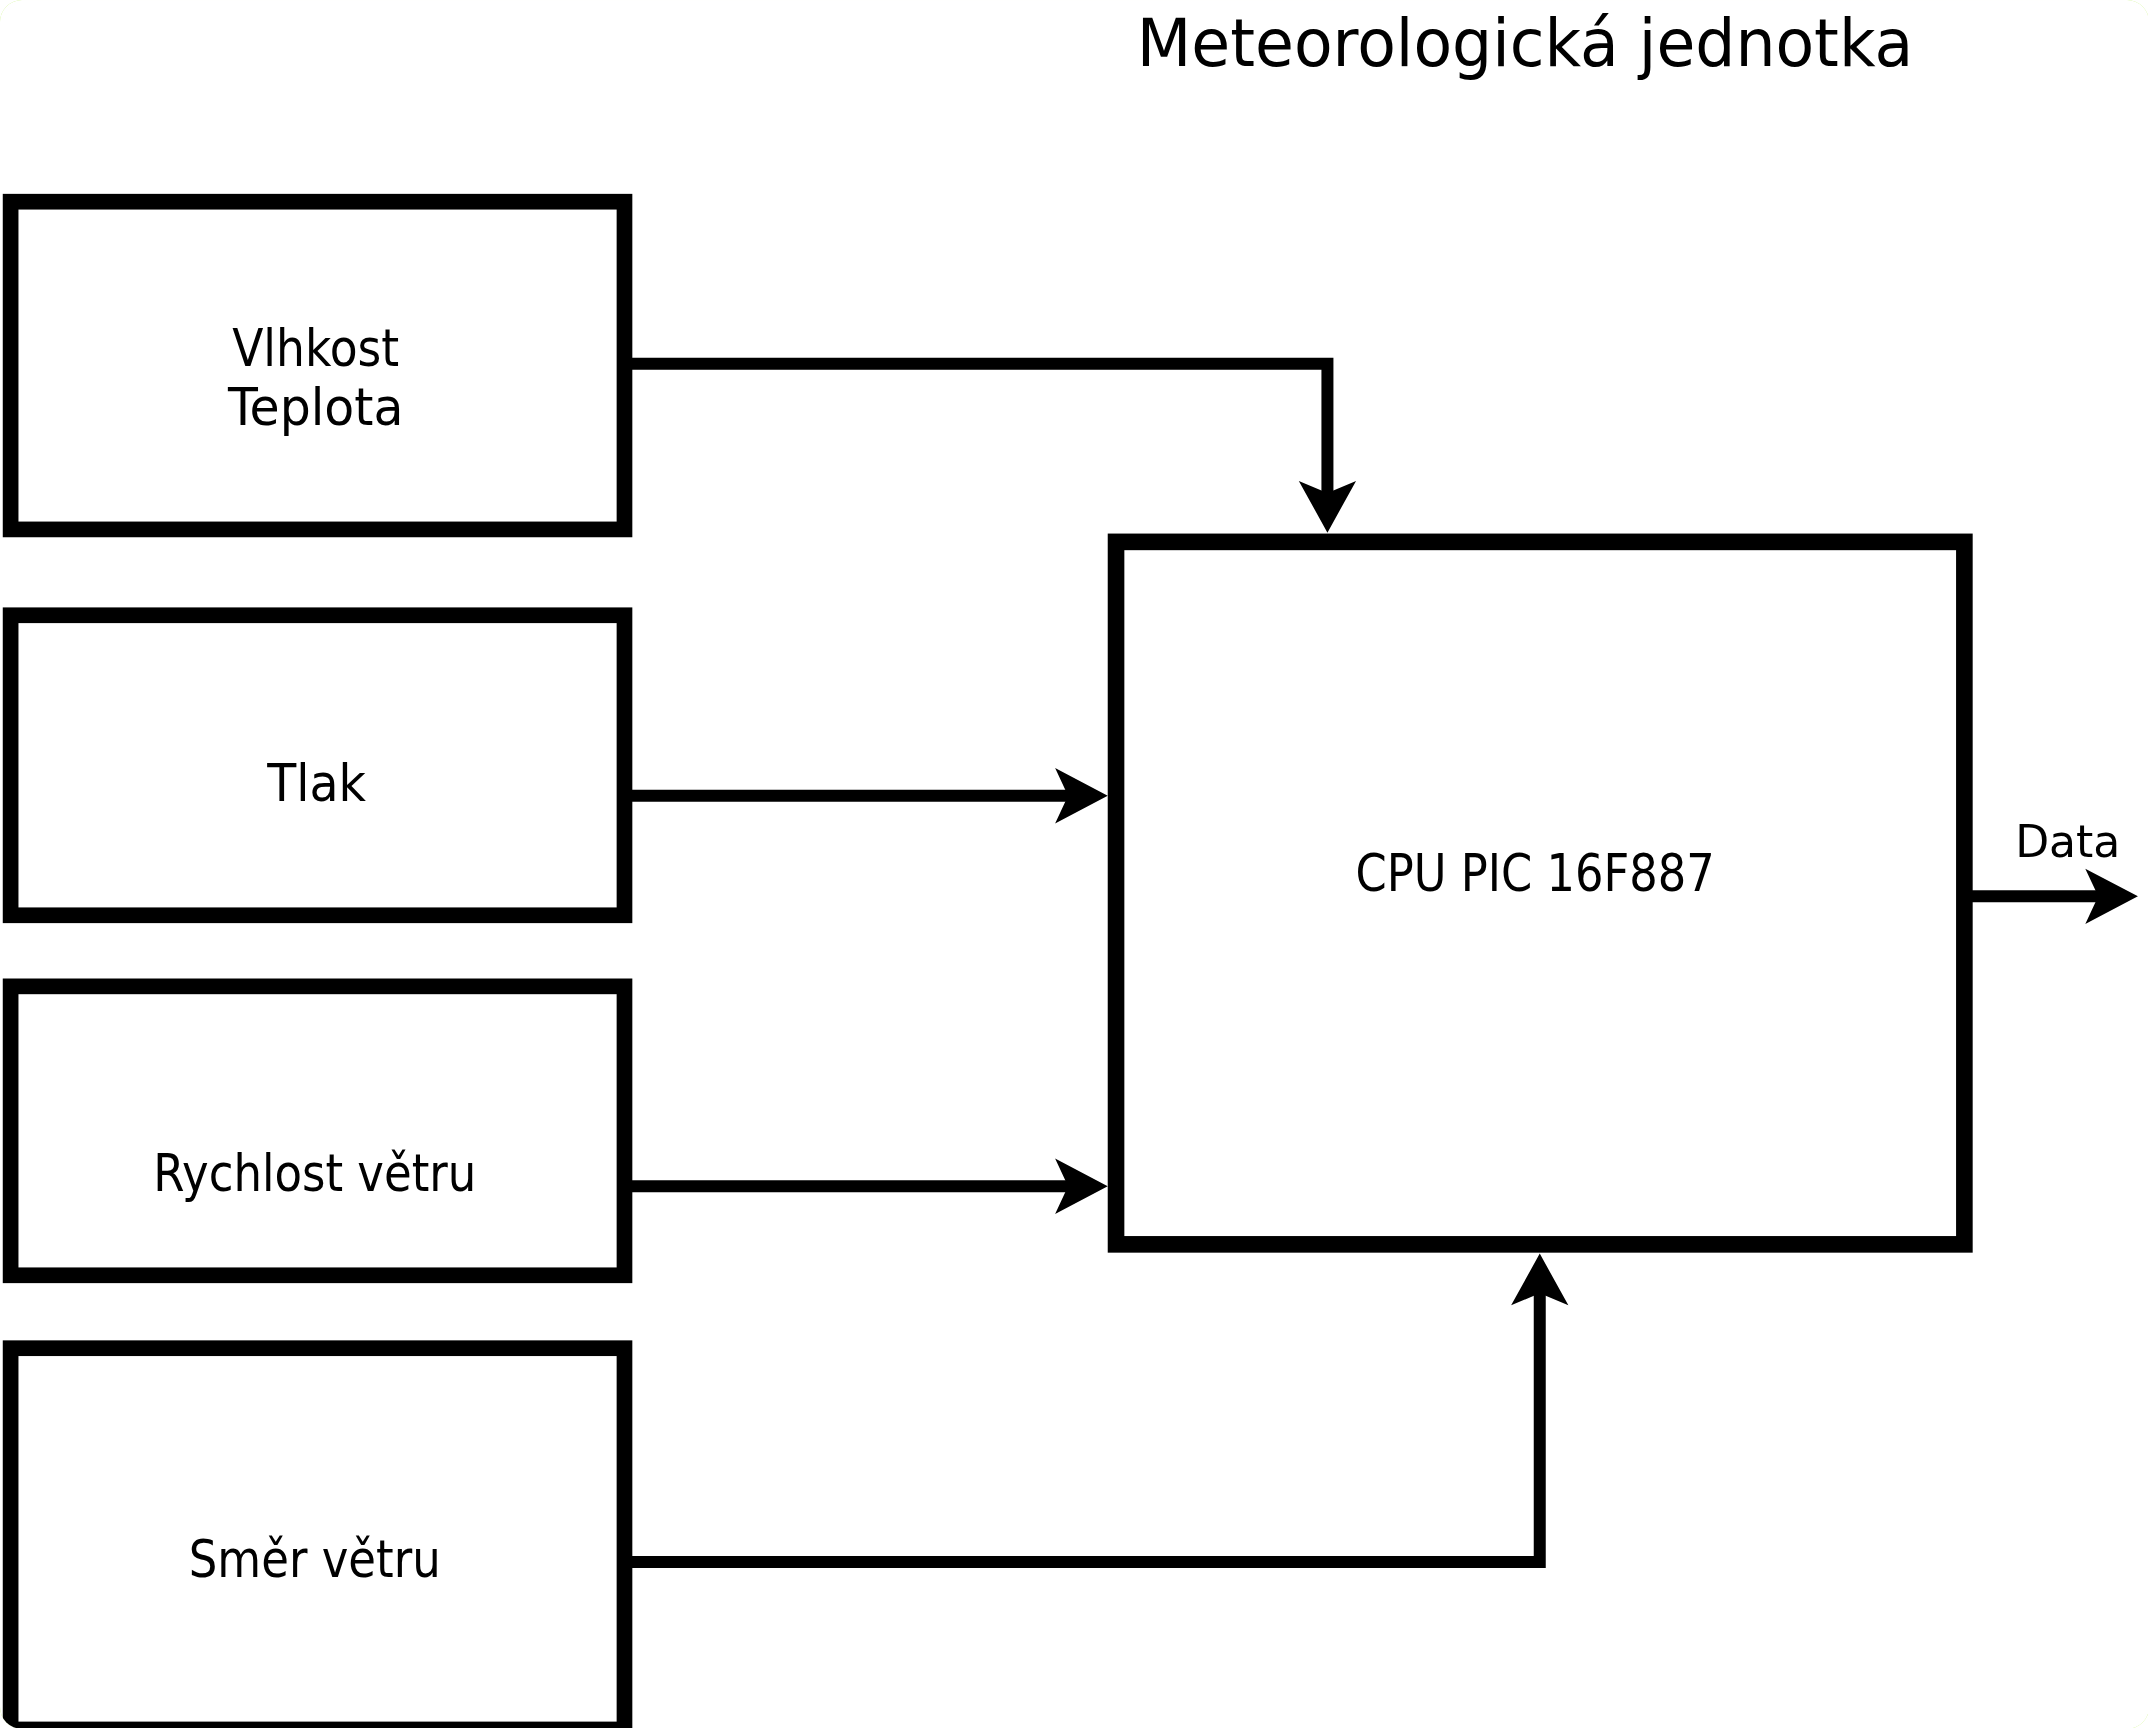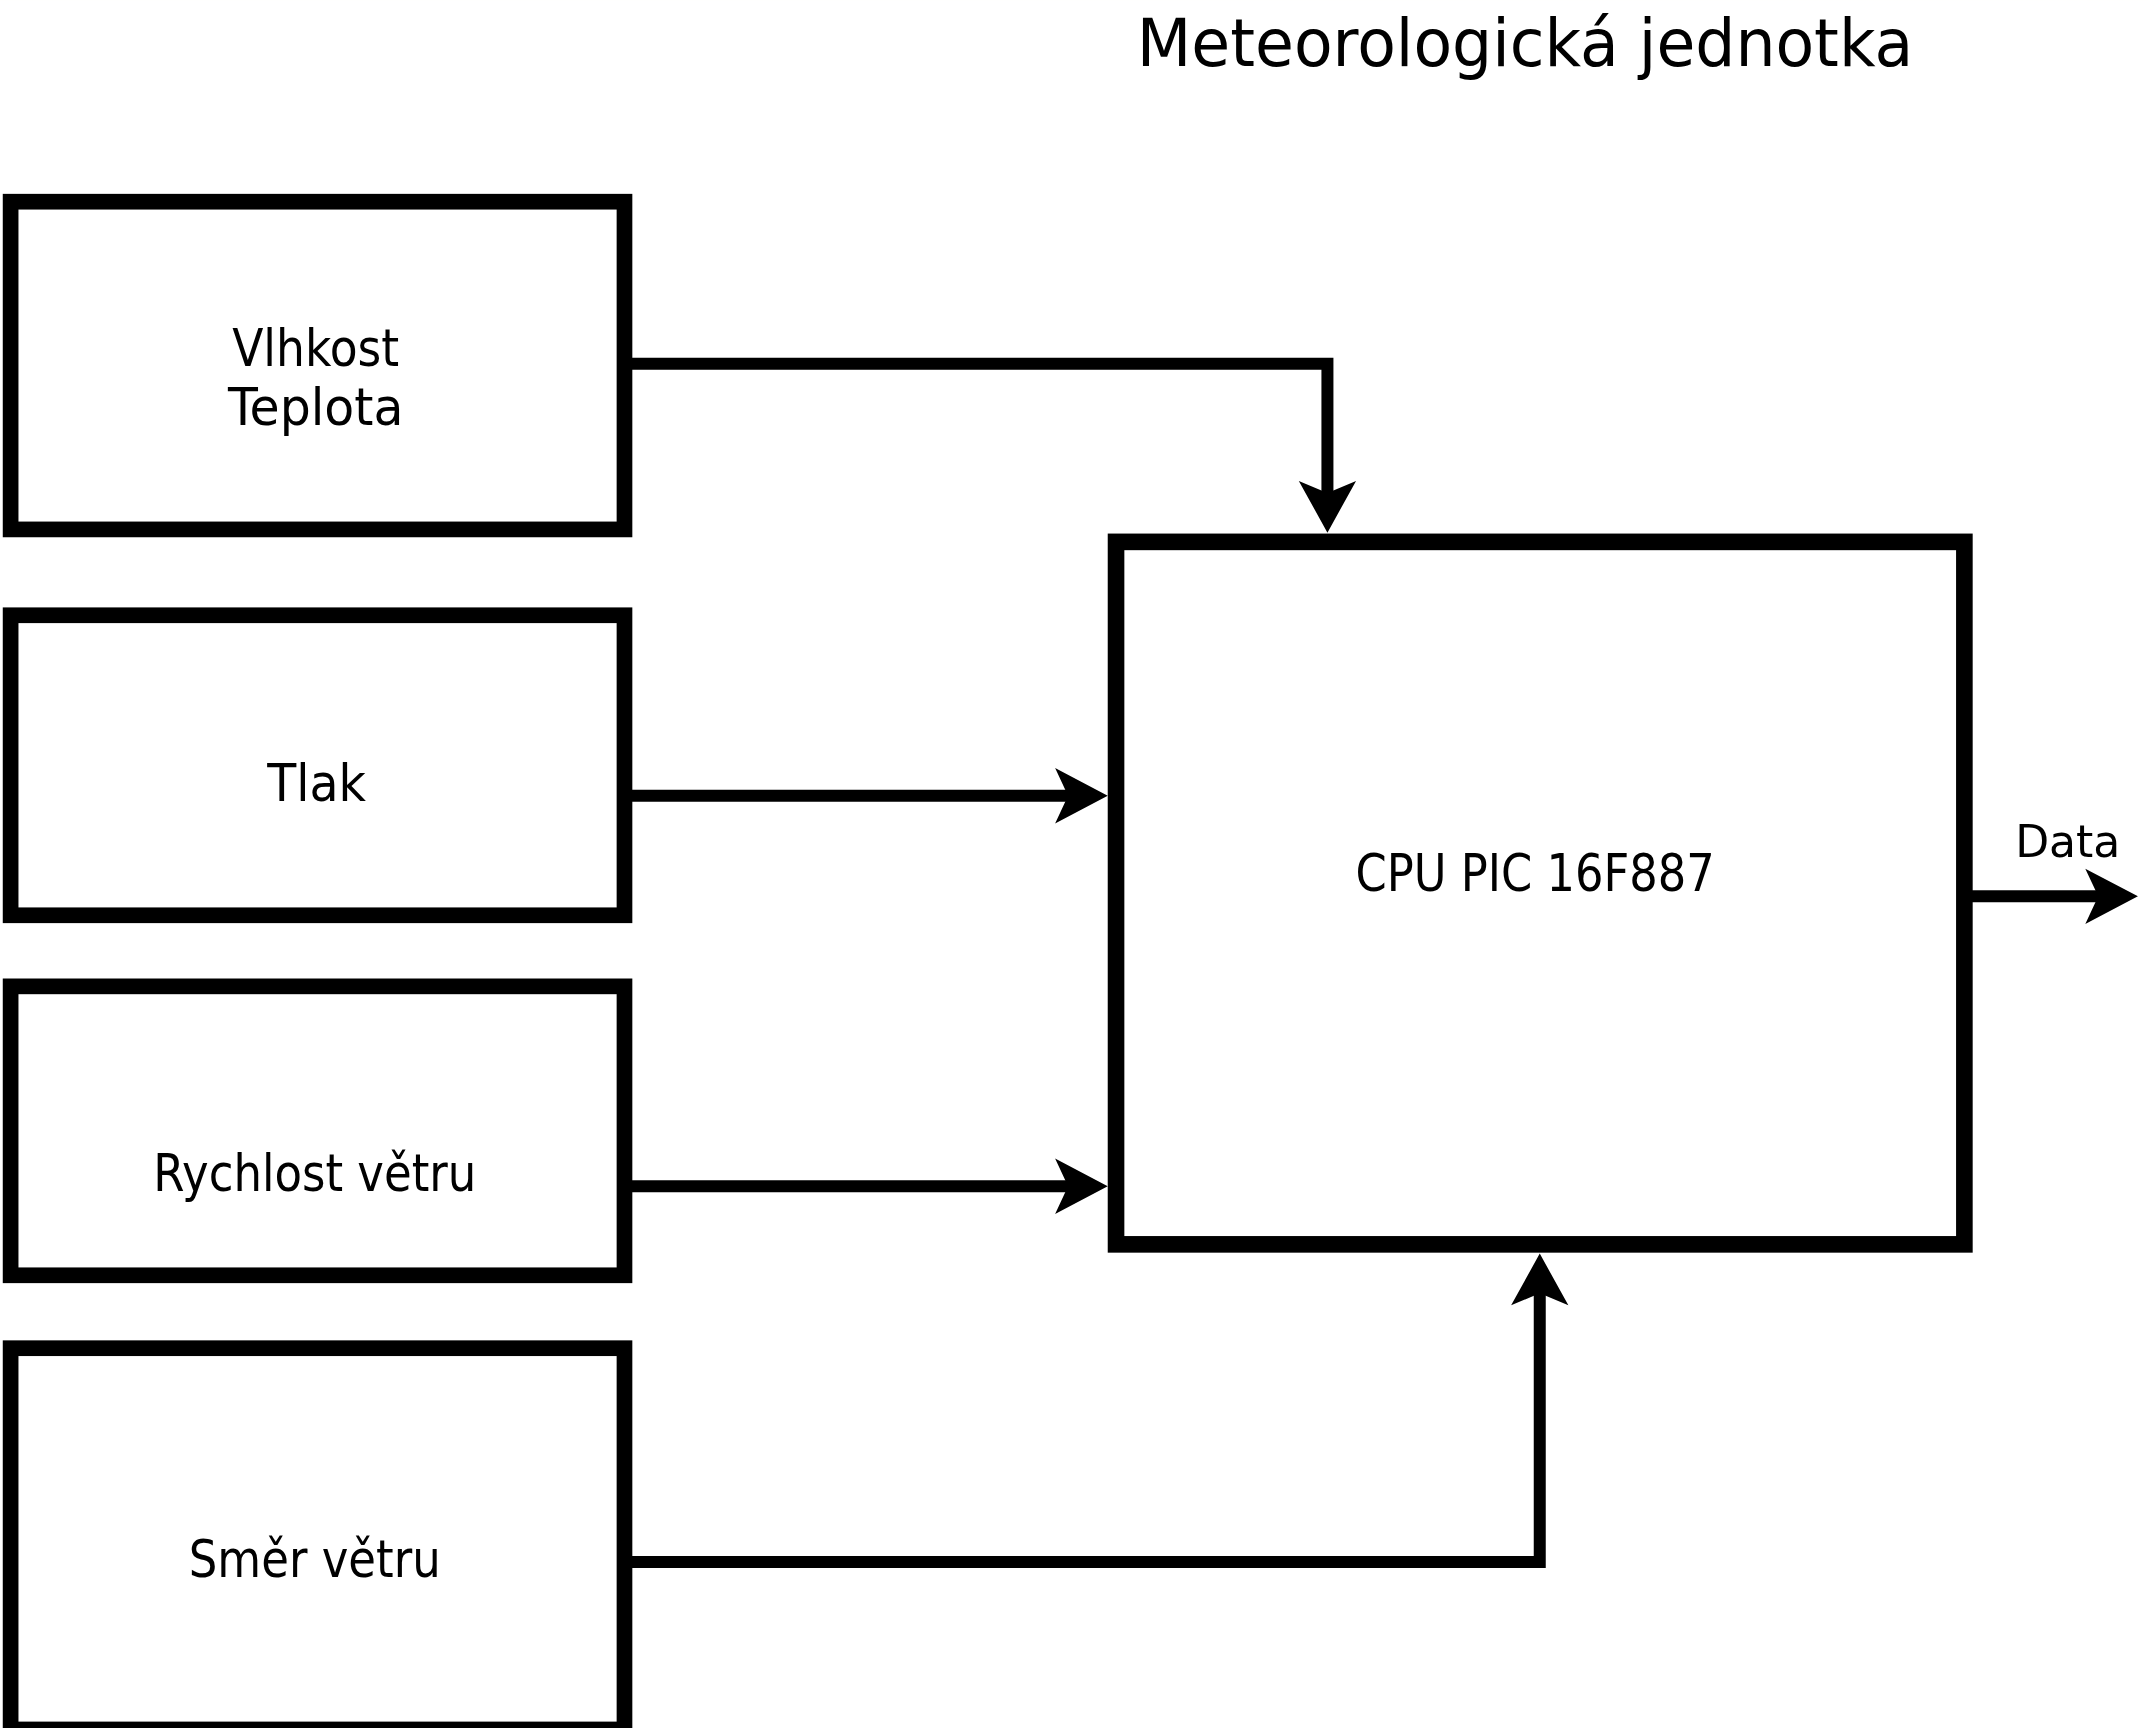--- a/index.html
+++ b/index.html
@@ -1,16 +1,16 @@
 <!DOCTYPE html>
 <html style="font-size:14.8px"><head>
 <meta charset="utf-8">
 <style>
   html, body { margin: 0; padding: 0; background: #ffffff; }
-  .stage { width: 2149px; height: 1729px; position: relative; overflow: hidden; background: #bef264; }
+  .stage { width: 2149px; height: 1729px; position: relative; overflow: hidden; background: #bef264; border-radius: 22px; }
   svg { display: block; }
   .box { fill: #ffffff; stroke: #000000; stroke-width: 17; }
   .cpu-box { fill: #ffffff; stroke: #000000; stroke-width: 18; }
   .ln { fill: none; stroke: #000000; stroke-width: 13; stroke-linecap: square; stroke-linejoin: miter; }
   .ah { fill: #000000; stroke: none; }
   text { font-family: "DejaVu Sans", "Liberation Sans", sans-serif; fill: #000000; }
   .title-text { font-size: 71px; }
   .box-label { font-size: 55px; }
   .cpu-label { font-size: 56px; }
   .data-label { font-size: 48px; }

